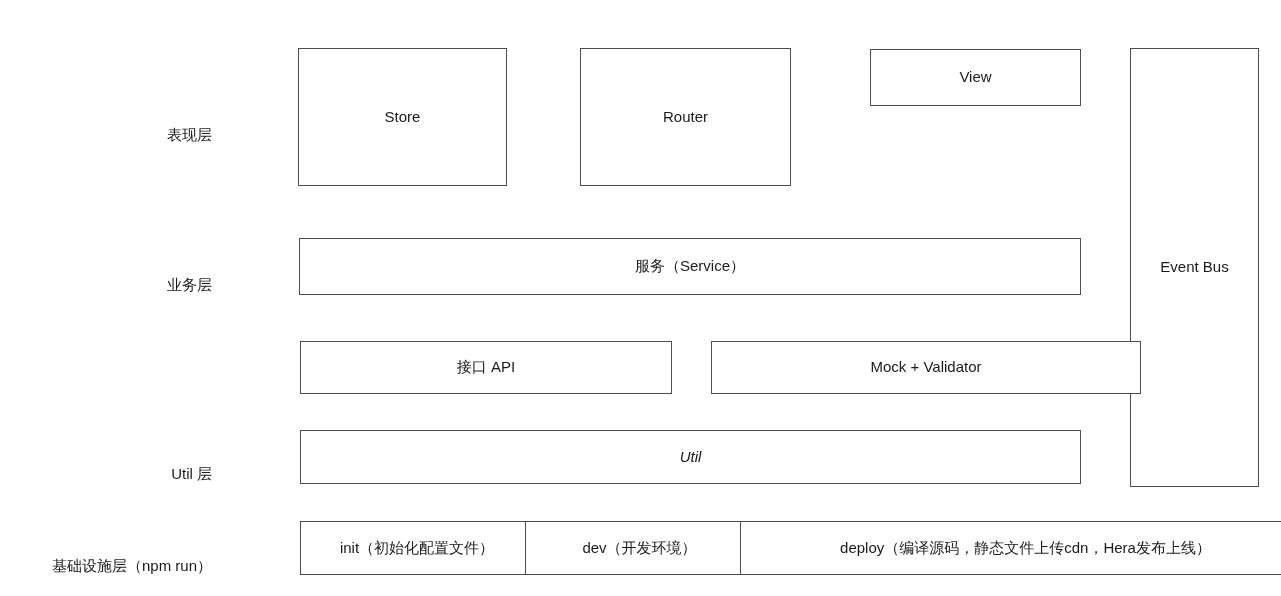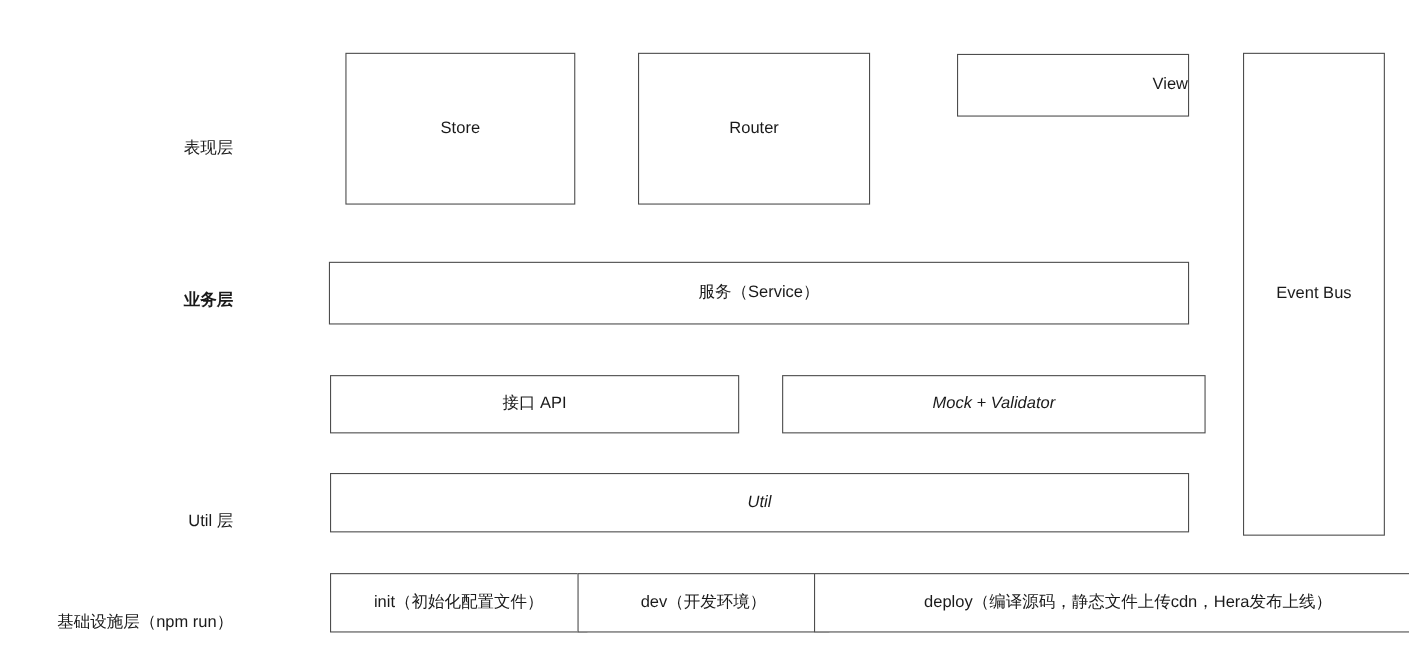--- a/index.html
+++ b/index.html
@@ -46,59 +46,59 @@
 </style>
 </head>
 <body>
 
 <div id="diagram">
 
   <div class="row-label" style="left:0px; top:90px; width:212px; height:54px;">
     <span>表现层</span>
   </div>
 
-  <div class="row-label" style="left:0px; top:228px; width:212px; height:54px;font-weight:bold;">
+  <div class="row-label" style="left:0px; top:240px; width:212px; height:54px;">
     <span>业务层</span>
   </div>
 
 
   <div class="row-label" style="left:0px; top:431px; width:212px; height:52px;">
     <span>Util 层</span>
   </div>
 
   <div class="row-label" style="left:0px; top:521px; width:212px; height:54px;">
     <span>基础设施层（npm run）</span>
   </div>
 
-  <div class="node" style="left:298px; top:48px; width:209px; height:138px;margin-left:16px;">
+  <div class="node" style="left:298px; top:48px; width:209px; height:138px;">
     <span>Store</span>
   </div>
 
   <div class="node" style="left:580px; top:48px; width:211px; height:138px;">
     <span>Router</span>
   </div>
 
-  <div class="node" style="left:870px; top:49px; width:211px; height:57px;justify-content:flex-end;">
+  <div class="node" style="left:870px; top:49px; width:211px; height:57px;">
     <span>View</span>
   </div>
 
 
   <div class="node" style="left:299px; top:238px; width:782px; height:57px;">
     <span>服务（Service）</span>
   </div>
 
   <div class="node" style="left:1130px; top:48px; width:129px; height:439px;">
     <span>Event Bus</span>
   </div>
 
   <div class="node" style="left:300px; top:341px; width:372px; height:53px;">
     <span>接口 API</span>
   </div>
 
-  <div class="node" style="left:711px; top:341px; width:385px; height:53px;font-style:italic;">
+  <div class="node" style="left:711px; top:341px; width:430px; height:53px;">
     <span>Mock + Validator</span>
   </div>
 
   <div class="node" style="left:300px; top:430px; width:781px; height:54px;font-style:italic;">
     <span>Util</span>
   </div>
 
   <div class="node" style="left:300px; top:521px; width:234px; height:54px;">
     <span>init（初始化配置文件）</span>
   </div>

